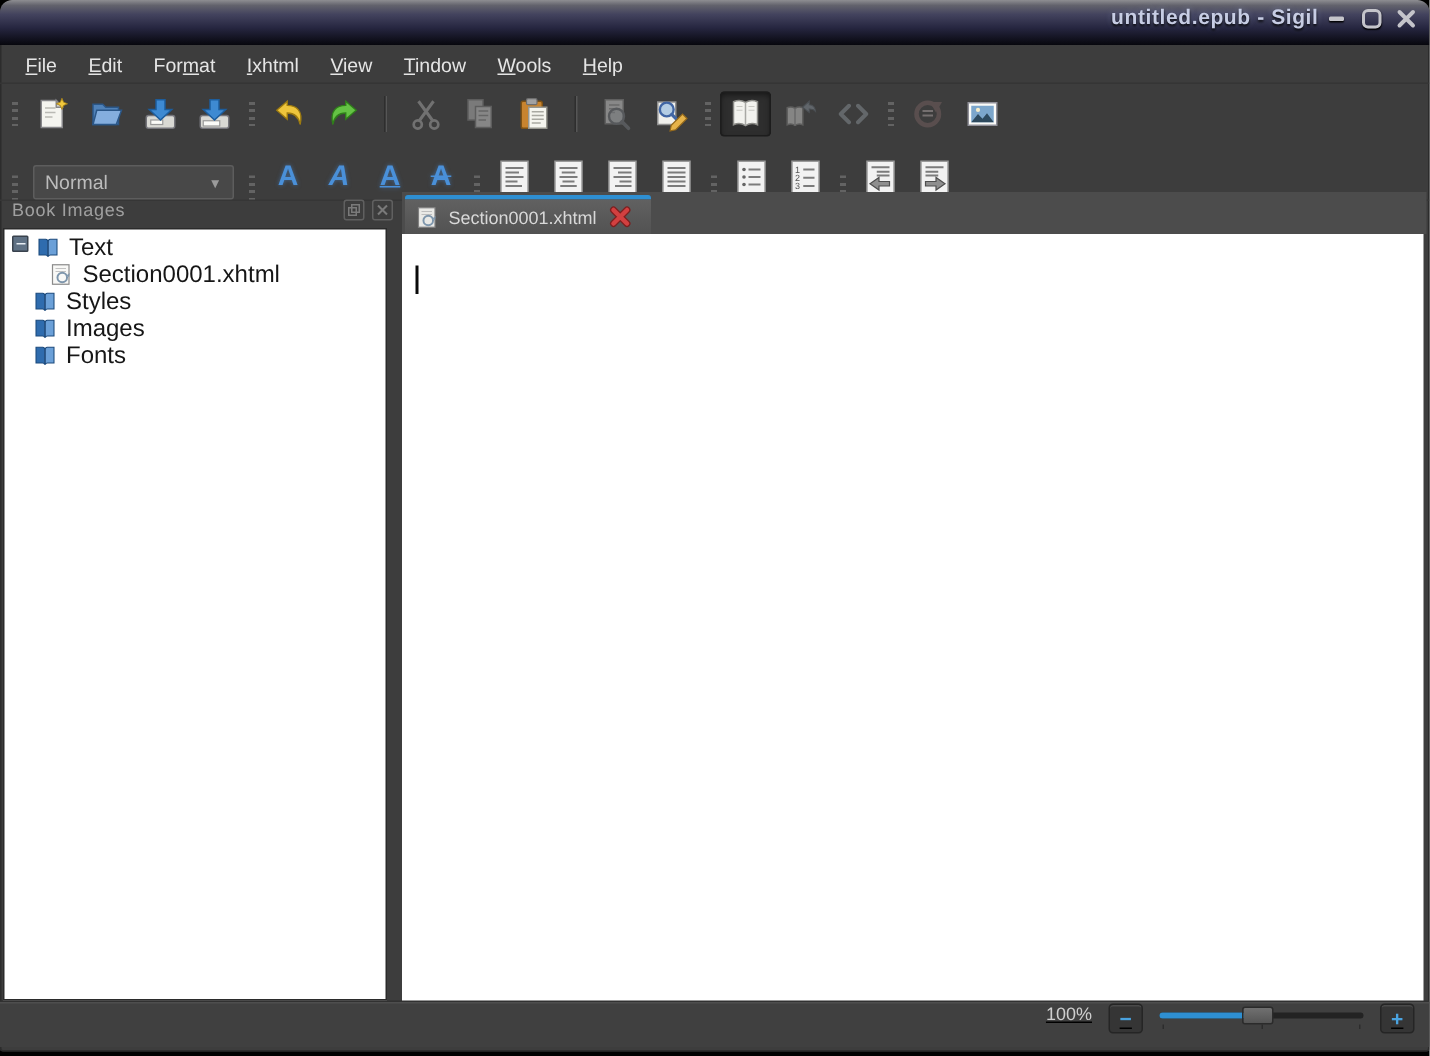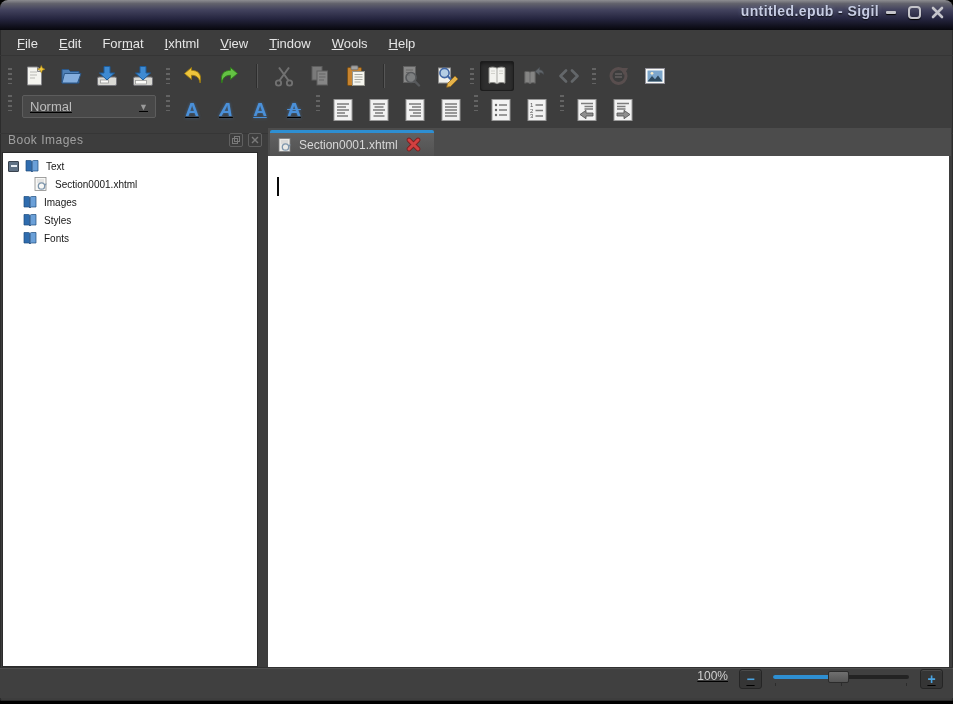--- a/index.html
+++ b/index.html
@@ -28,21 +28,21 @@
   .glyph-max{width:9px;height:9px;border:2.5px solid #c4c4ca;border-radius:4px;box-shadow:0 1px 1px #000;}
   
   .menubar{
     height:23px;display:flex;align-items:center;padding:2px 0 0 8px;gap:3px;
     color:#e5e5e5;font-size:13px;border-bottom:1px solid #353535;
   }
   .menu-item{padding:3px 9px;cursor:default;}
   .accel{text-decoration:underline;}
   
   .toolbar{height:39px;display:flex;align-items:center;padding-left:3px;}
-  .toolbar2{height:38px;display:flex;align-items:flex-start;padding-left:3px;border-bottom:1px solid #363636;text-decoration:underline;}
+  .toolbar2{height:38px;display:flex;align-items:flex-end;padding-left:3px;border-bottom:1px solid #363636;}
   .handle{width:4px;height:16px;margin:0 5px;
     background-image:repeating-linear-gradient(to bottom,#636363 0 2px,transparent 2px 5px);}
   .sep{width:1px;height:24px;background:#2e2e2e;box-shadow:1px 0 0 #565656;margin:0 9px;}
   .tbtn{width:34px;height:30px;display:flex;align-items:center;justify-content:center;border-radius:3px;margin:0 1px;}
   .tbtn.active{background:#2e2e2e;box-shadow:inset 0 0 0 1px #1d1d1d,inset 0 2px 4px rgba(0,0,0,.55);}
   .tbtn.disabled{opacity:.42;filter:grayscale(70%);}
   .combobox{
     width:118px;height:21px;background:#484848;border:1px solid #5d5d5d;border-radius:2px;
     color:#bcbcbc;font-size:13px;display:flex;align-items:center;padding:0 7px;margin:0 5px;
   }
@@ -54,21 +54,21 @@
   .fmt-s{text-decoration:line-through;}
   
   .dock{position:absolute;left:0;top:128px;width:268px;bottom:32px;}
   .dock-header{height:24px;display:flex;align-items:center;padding:0 6px 0 8px;
     color:#a0a0a0;font-size:12px;letter-spacing:.5px;}
   .dock-btns{margin-left:auto;display:flex;gap:5px;}
   .dock-btn{width:12px;height:12px;border:1px solid #606060;border-radius:2px;
     display:flex;align-items:center;justify-content:center;color:#7a7a7a;font-size:8px;}
   .tree{position:absolute;left:2px;right:10px;top:24px;bottom:2px;background:#fff;
     border:1px solid #2b2b2b;padding-top:4px;}
-  .trow{display:flex;align-items:center;height:18px;font-size:10px;color:#161616;}
+  .trow{display:flex;height:18px;font-size:16px;color:#161616;}
   .trow .spacer0{width:5px;}   
   .trow .spacer1{width:30px;}
   .expander{width:9px;height:9px;background:#5f7184;border:1px solid #39424d;border-radius:1px;
     position:relative;margin-right:5px;}
   .expander::after{content:"";position:absolute;left:1.5px;right:1.5px;top:3.5px;height:1.5px;background:#e8eef4;}
   .tree-icon{width:16px;height:16px;margin-right:6px;flex:0 0 auto;}
   
   .tabbar{position:absolute;left:268px;top:128px;right:2px;height:28px;background:#4c4c4c;}
   .tab{
     position:absolute;left:2px;top:2px;width:164px;height:26px;box-sizing:border-box;
@@ -384,31 +384,31 @@
         <span>Section0001.xhtml</span>
       </div>
 
       <div class="trow">
         <span class="spacer0"></span>
           <span style="width:14px"></span>
         <svg class="tree-icon" viewBox="0 0 16 16">
           <path d="M2 2.5h4.5c1 0 1.3.6 1.3 1.5v10c-.2-.7-.6-1-1.5-1H2z" fill="#2f6cae" stroke="#1c4a7c" stroke-width="0.7"></path>
           <path d="M14 2.5H9.5c-1 0-1.3.6-1.3 1.5v10c.2-.7.6-1 1.5-1H14z" fill="#6ba0d8" stroke="#1c4a7c" stroke-width="0.7"></path>
         </svg>
-        <span>Images</span>
+        <span>Styles</span>
       </div>
 
       <div class="trow">
         <span class="spacer0"></span>
           <span style="width:14px"></span>
         <svg class="tree-icon" viewBox="0 0 16 16">
           <path d="M2 2.5h4.5c1 0 1.3.6 1.3 1.5v10c-.2-.7-.6-1-1.5-1H2z" fill="#2f6cae" stroke="#1c4a7c" stroke-width="0.7"></path>
           <path d="M14 2.5H9.5c-1 0-1.3.6-1.3 1.5v10c.2-.7.6-1 1.5-1H14z" fill="#6ba0d8" stroke="#1c4a7c" stroke-width="0.7"></path>
         </svg>
-        <span>Styles</span>
+        <span>Images</span>
       </div>
 
       <div class="trow">
         <span class="spacer0"></span>
           <span style="width:14px"></span>
         <svg class="tree-icon" viewBox="0 0 16 16">
           <path d="M2 2.5h4.5c1 0 1.3.6 1.3 1.5v10c-.2-.7-.6-1-1.5-1H2z" fill="#2f6cae" stroke="#1c4a7c" stroke-width="0.7"></path>
           <path d="M14 2.5H9.5c-1 0-1.3.6-1.3 1.5v10c.2-.7.6-1 1.5-1H14z" fill="#6ba0d8" stroke="#1c4a7c" stroke-width="0.7"></path>
         </svg>
         <span>Fonts</span>

